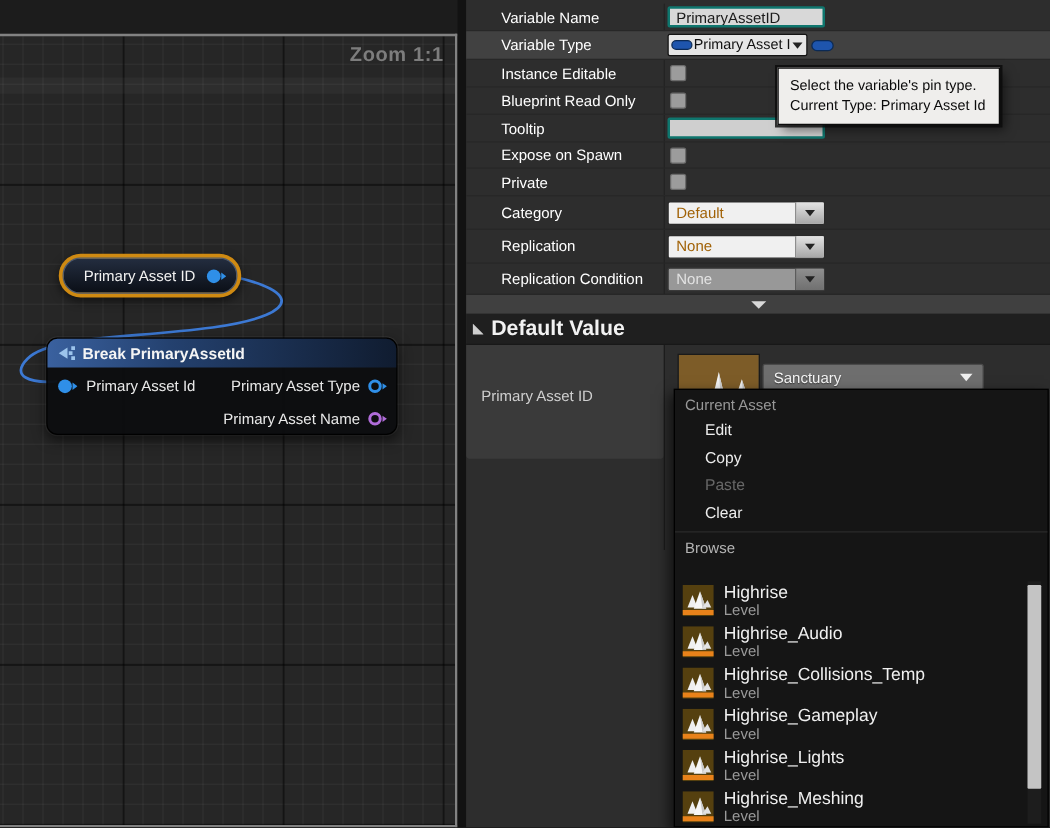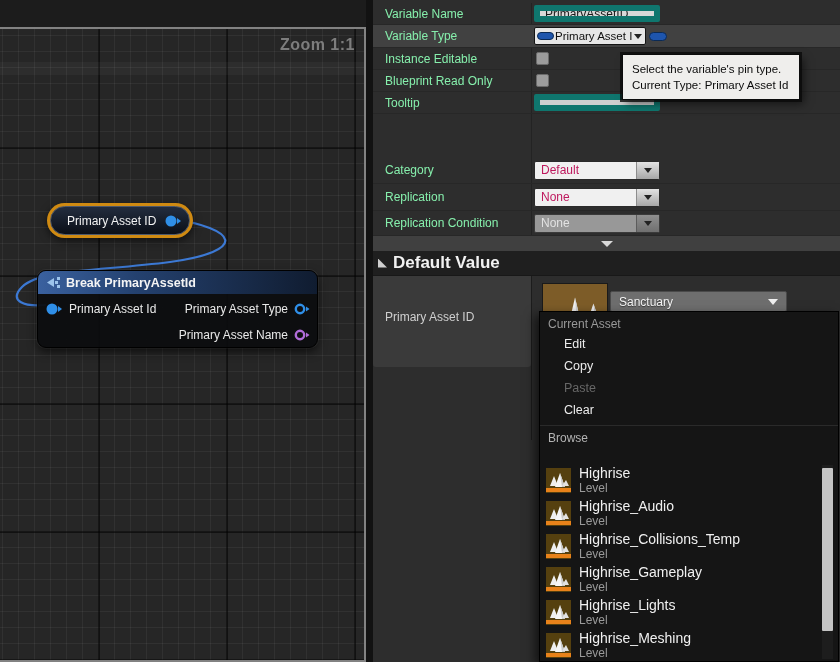--- a/index.html
+++ b/index.html
@@ -42,39 +42,39 @@
   .bn-in { position:absolute; left:8px; top:8px; display:flex; align-items:center; gap:7px; }
   .bn-in-label, .bn-out-label { color:#e9e9e9; font-size:12px; white-space:nowrap; }
   .bn-out { position:absolute; right:7px; display:flex; align-items:center; gap:6px; }
   .bn-out.o0 { top:8px; } .bn-out.o1 { top:34px; }
 
   
   .panel-gap { position:absolute; left:366px; top:0; width:7px; height:662px; background:#121212; }
   .details { position:absolute; left:373px; top:0; width:467px; height:662px; background:#2d2d2d; }
   .drow { position:absolute; left:0; width:100%; display:flex; align-items:center; border-bottom:1px solid #272727; }
   .drow.hl { background:#414141; }
-  .dlabel { position:absolute; left:12px; color:#86efac; font-size:12px; white-space:nowrap; }
+  .dlabel { position:absolute; left:28px; color:#ffffff; font-size:12px; white-space:nowrap; }
   .col-divider { position:absolute; left:158px; top:3px; width:1px; height:233px; background:#232323; }
 
   .dtext { position:absolute; left:161px; height:17px; width:126px; background:#d8d8d8;
-    border:6px solid #0f766e; border-radius:2px; color:#1a1a1a; font-size:12px; padding:0 5px;
+    border:2px solid #0f766e; border-radius:2px; color:#1a1a1a; font-size:12px; padding:0 5px;
     font-family:"Liberation Sans", sans-serif; }
   .checkbox { position:absolute; left:163px; width:13px; height:13px; background:#9c9c9c;
     border:1px solid #6b6b6b; border-radius:2px; }
 
   .type-combo { position:absolute; left:161px; width:112px; height:18px; background:#e6e6e6;
     border:1px solid #141414; border-radius:2px; display:flex; align-items:center; padding:0 3px 0 2px; }
   .pill { width:17px; height:8px; border-radius:5px; background:#1e55ad; border:1px solid #0b2a55; flex:none; }
   .pill-ext { position:absolute; left:276px; width:18px; height:9px; }
   .type-text { color:#101010; font-size:11.5px; white-space:nowrap; overflow:hidden; flex:1; margin-left:1px; }
   .arrow-dn-dark { width:0; height:0; border-left:4px solid transparent; border-right:4px solid transparent; border-top:5px solid #222; flex:none; }
 
   .wcombo { position:absolute; left:161px; width:126px; height:19px; background:#f0f0f0;
     border:1px solid #2a2a2a; border-radius:2px; display:flex; align-items:center; }
-  .wcombo-text { color:#be185d; font-size:12px; padding-left:6px; flex:1; }
+  .wcombo-text { color:#a16207; font-size:12px; padding-left:6px; flex:1; }
   .wcombo-btn { width:23px; height:100%; border-left:1px solid #8d8d8d; background:linear-gradient(#e3e3e3,#a7a7a7);
     display:flex; align-items:center; justify-content:center; }
   .wcombo.disabled { background:#989898; border-color:#3a3a3a; }
   .wcombo.disabled .wcombo-text { color:#e2e2e2; }
   .wcombo.disabled .wcombo-btn { background:linear-gradient(#8f8f8f,#707070); border-left-color:#5c5c5c; }
 
   .splitter { position:absolute; left:0; top:236px; width:100%; height:15px; background:#404040;
     display:flex; align-items:center; justify-content:center; }
   .arrow-dn-lite { width:0; height:0; border-left:6px solid transparent; border-right:6px solid transparent; border-top:6px solid #d9d9d9; }
 
@@ -209,21 +209,29 @@
     <div class="drow" style="top:70px;height:22px;padding-left:14px;">
       <span class="dlabel">Blueprint Read Only</span>
       <span class="checkbox"></span>
     </div>
 
     <div class="drow" style="top:92px;height:22px;">
       <span class="dlabel">Tooltip</span>
       <input class="dtext" style="background: rgb(207, 207, 207);" value="">
     </div>
 
-
+    <div class="drow" style="top:114px;height:21px;">
+      <span class="dlabel">Expose on Spawn</span>
+      <span class="checkbox"></span>
+    </div>
+
+    <div class="drow" style="top:135px;height:22px;">
+      <span class="dlabel">Private</span>
+      <span class="checkbox"></span>
+    </div>
 
     <div class="drow" style="top:157px;height:27px;">
       <span class="dlabel">Category</span>
       <div class="wcombo">
         <span class="wcombo-text">Default</span>
         <span class="wcombo-btn">
             <span class="arrow-dn-dark"></span>
           </span>
       </div>
     </div>

